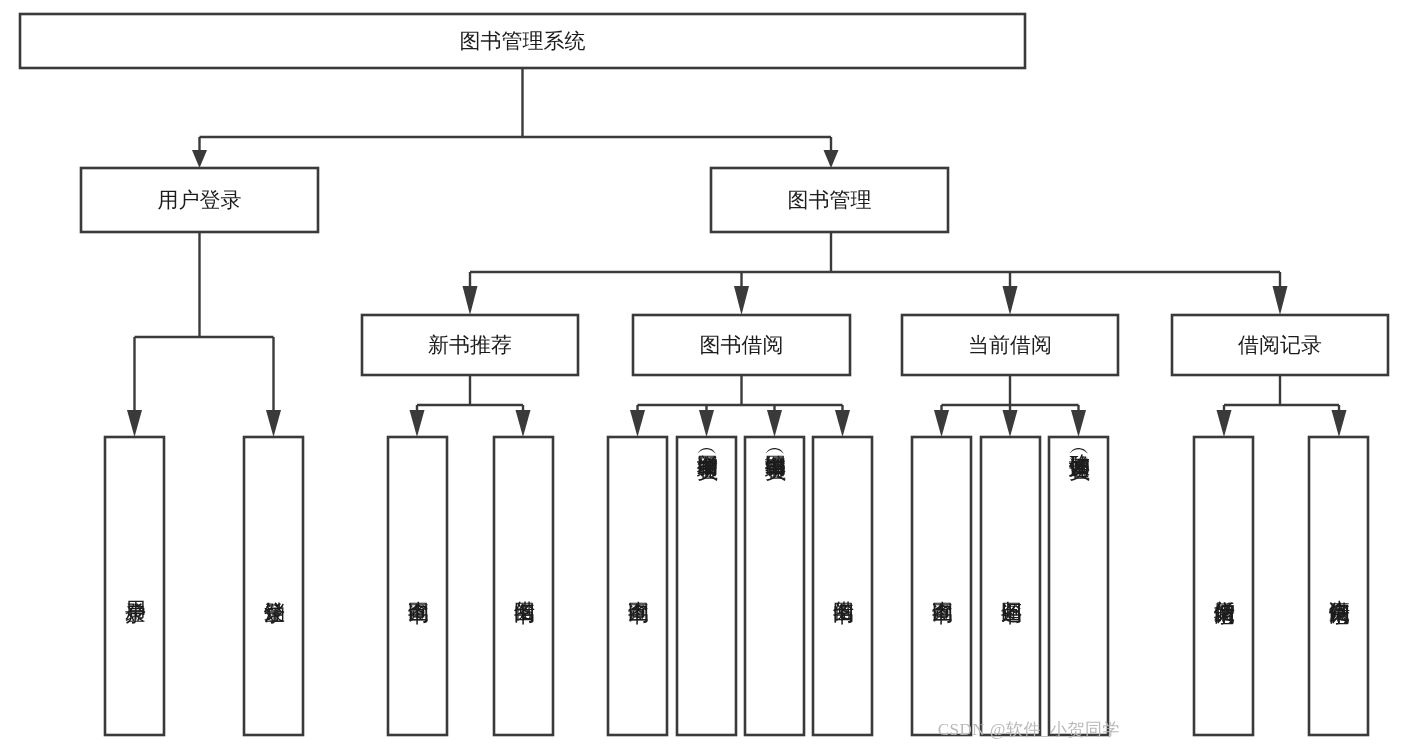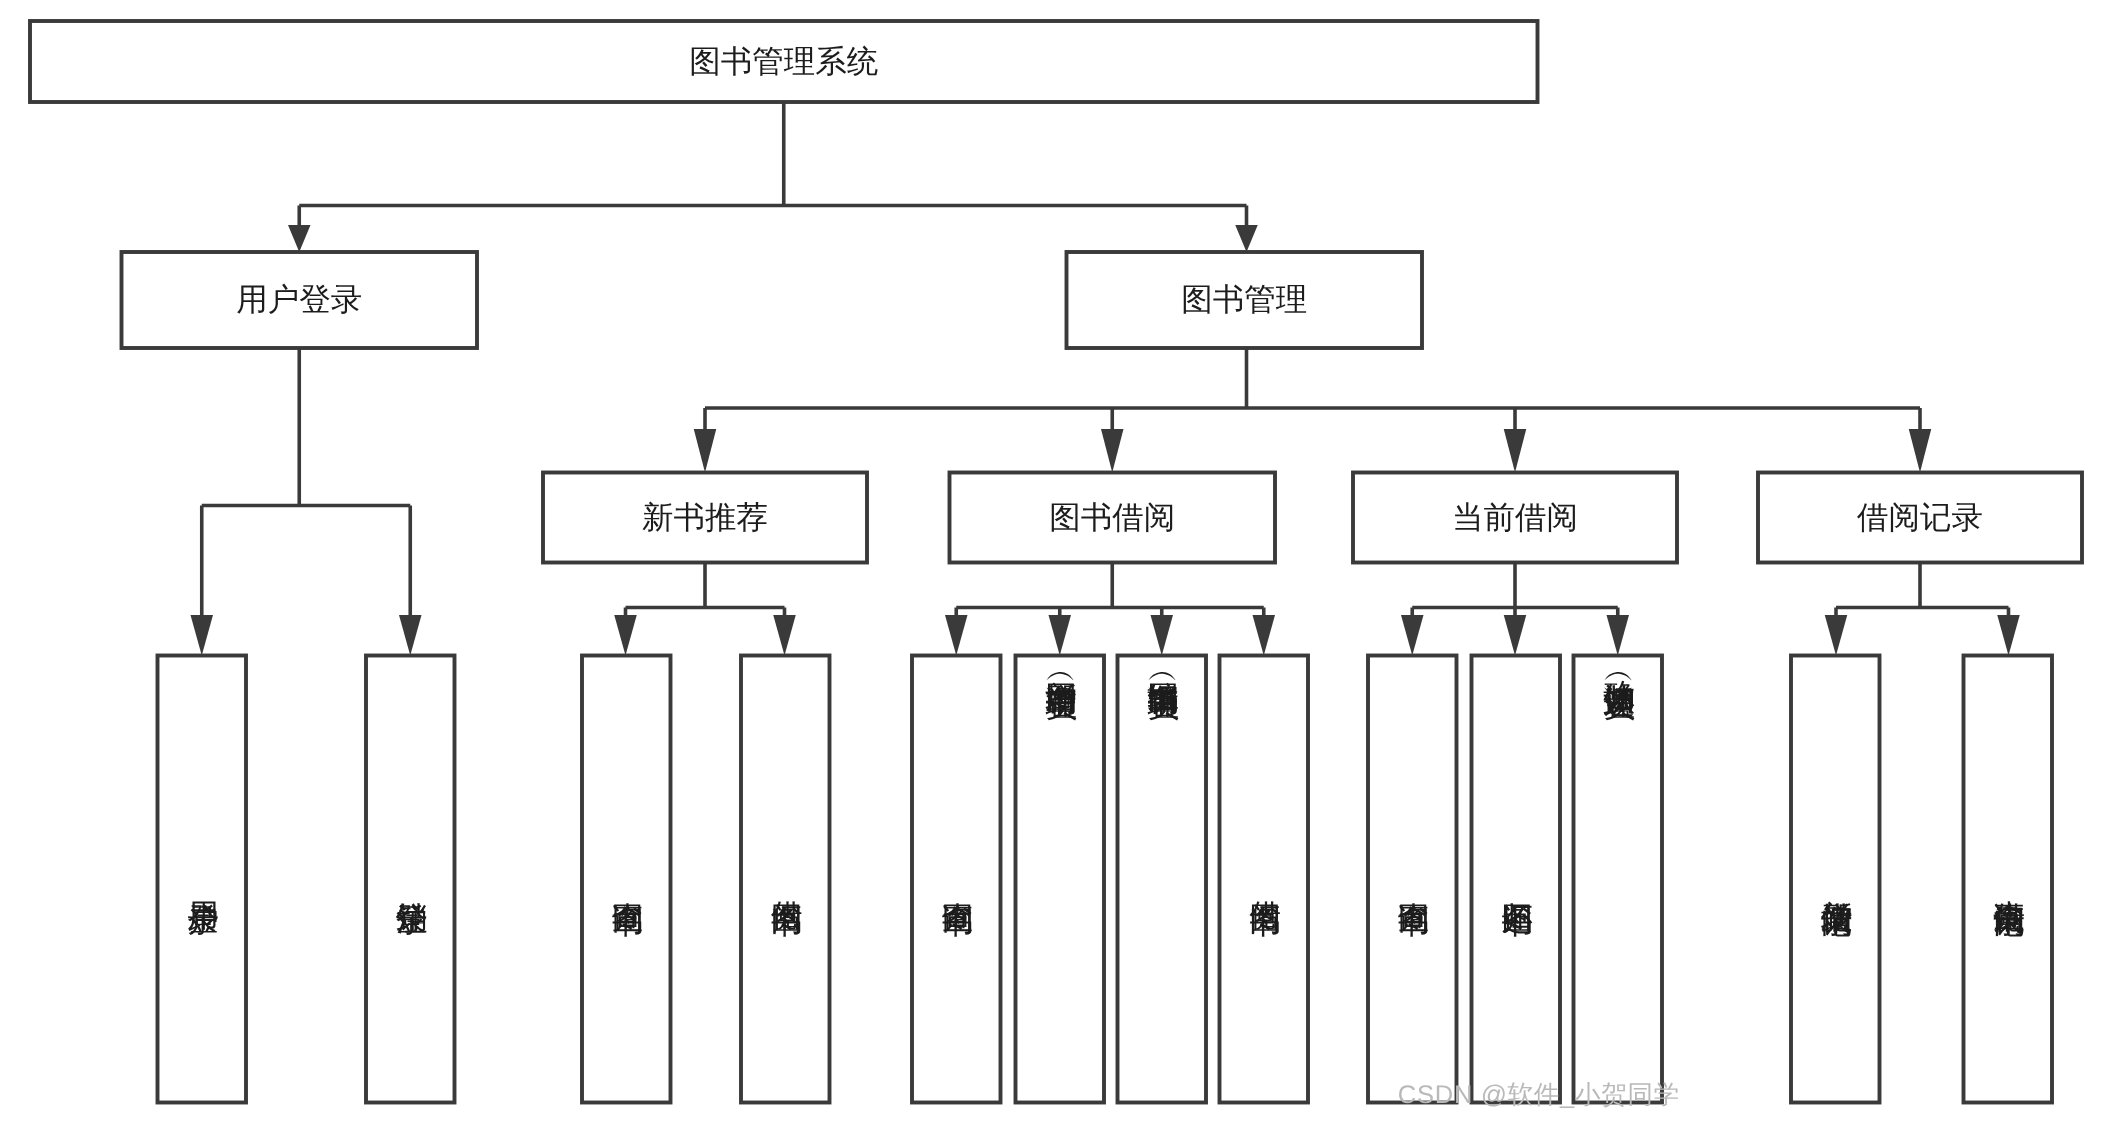--- a/index.html
+++ b/index.html
@@ -67,21 +67,21 @@
     line-height: 1.14;
     color: #1c1c1c;
     letter-spacing: 1px;
     white-space: nowrap;
     text-align: center;
   }
   .watermark {
     position: absolute;
     right: 14px;
     bottom: 6px;
-    font-family: Liberation Sans, sans-serif;
+    font-family: Liberation Serif, serif;
     font-size: 17px;
     color: #b9b9b9;
     white-space: nowrap;
     letter-spacing: 0.5px;
   }
 </style>
 </head>
 <body>
 
 <div id="diagram-root">

